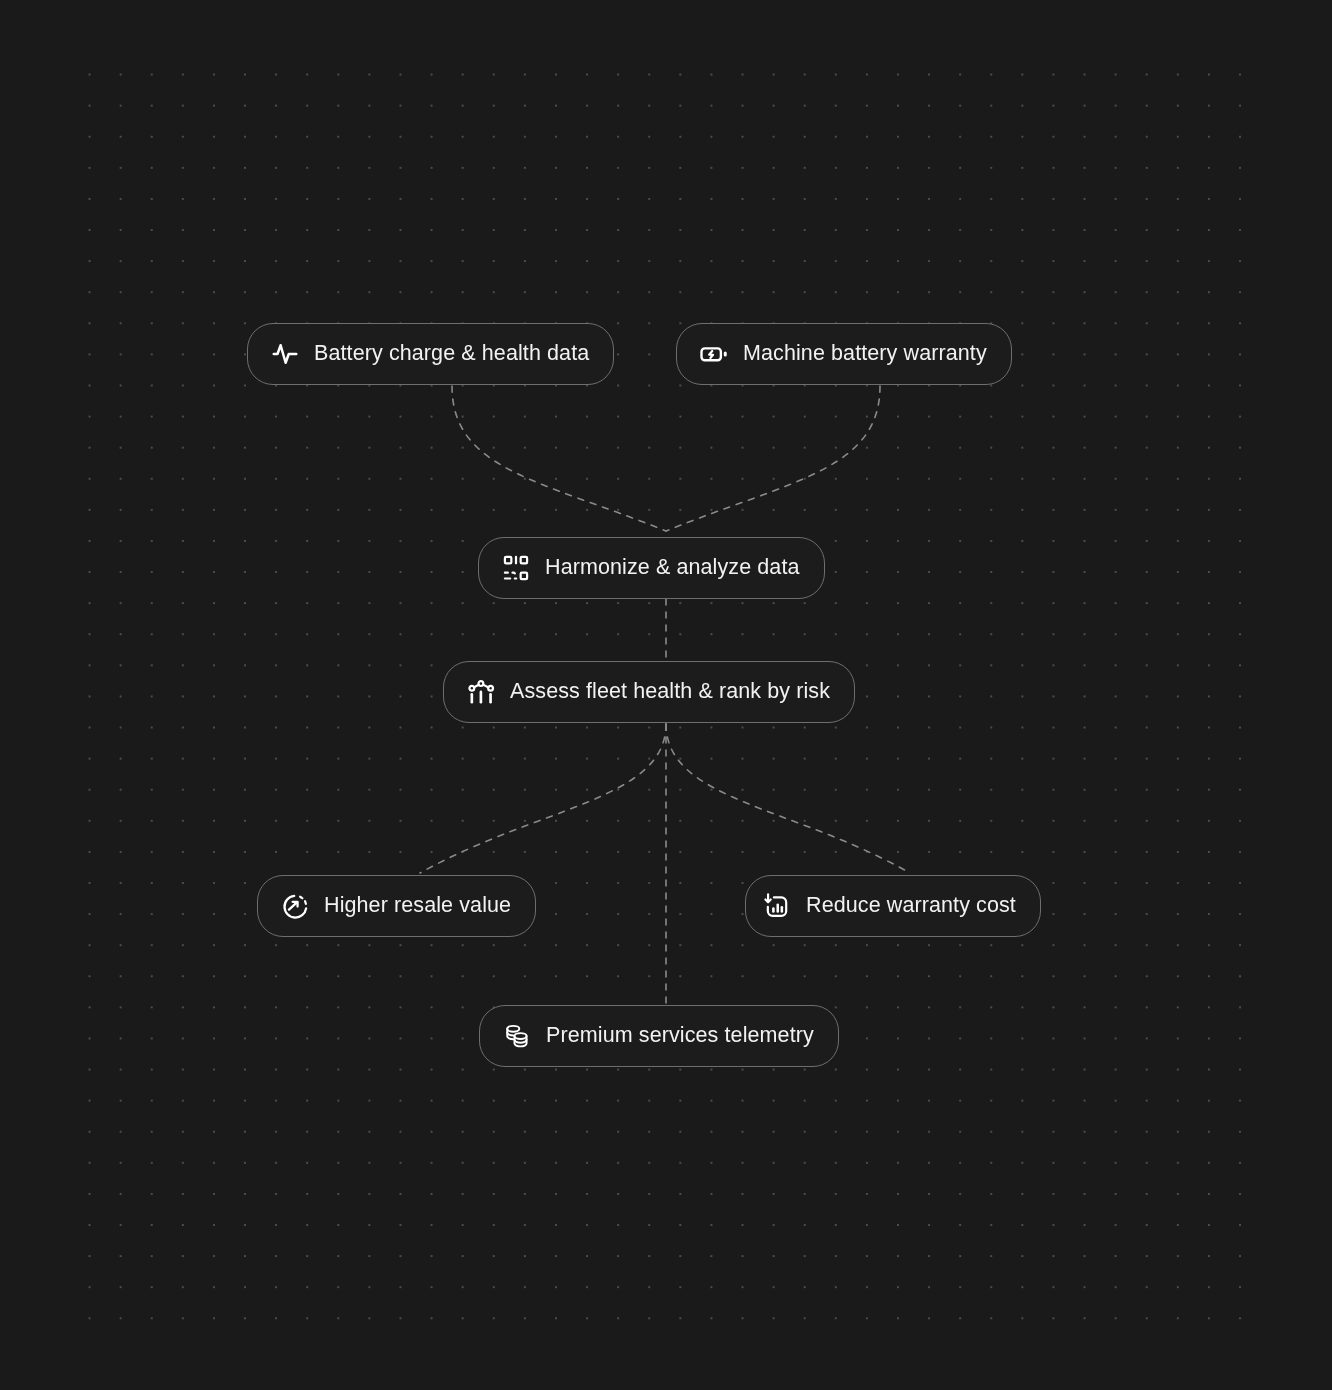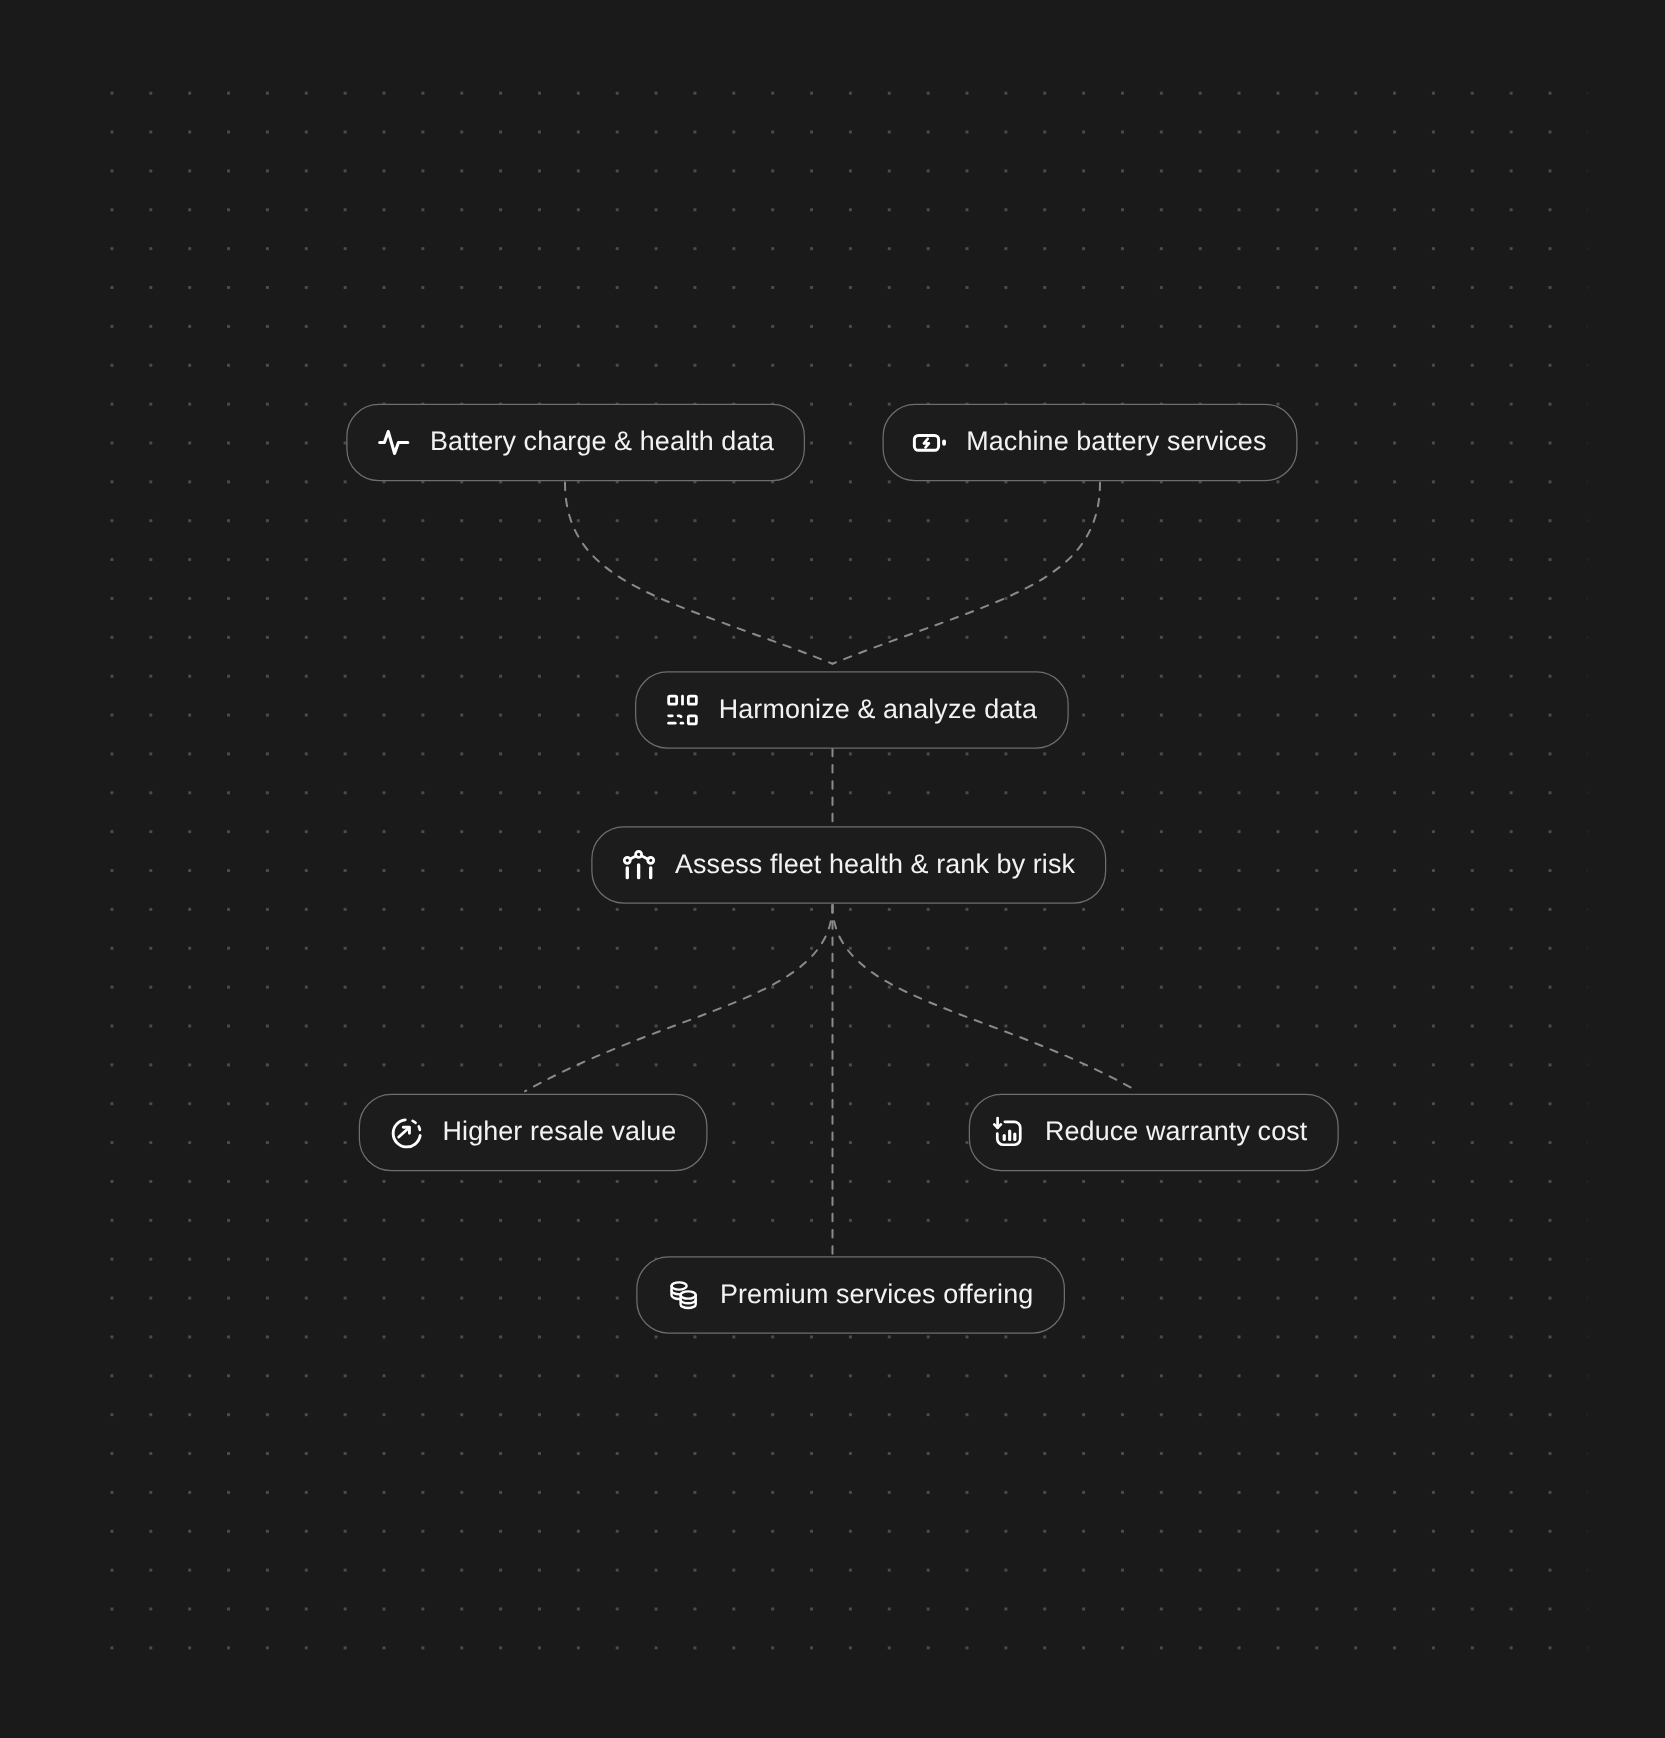--- a/index.html
+++ b/index.html
@@ -39,21 +39,20 @@
     display: flex;
     align-items: center;
     box-sizing: border-box;
     background: #1c1c1c;
     border: 1.3px solid #6e6e6e;
     border-radius: 26px;
     height: 62px;
     padding: 0 24px 0 22px;
     gap: 14px;
     white-space: nowrap;
-    margin-left: 30px;
   }
   .node .label {
     color: #f2f2f2;
     font-size: 21.5px;
     font-weight: 500;
     letter-spacing: 0.1px;
     line-height: 1;
   }
   .node .icon {
     display: flex;
@@ -101,21 +100,21 @@
   </div>
 
   <div class="node" id="node-machine-telemetry">
     <span class="icon">
       <svg width="30" height="30" viewBox="0 0 24 24" fill="none" stroke="#ffffff" stroke-width="1.9" stroke-linecap="round" stroke-linejoin="round">
         <rect x="2" y="7.5" width="15.5" height="9.5" rx="2.6"></rect>
         <path d="M21 11.2v1.6" stroke-width="2.4"></path>
         <path d="M10.6 9.6 8.1 12.6h3.2l-2.2 2.6" stroke-width="1.7"></path>
       </svg>
     </span>
-    <span class="label">Machine battery services</span>
+    <span class="label">Machine battery warranty</span>
   </div>
 
   <div class="node" id="node-harmonize">
     <span class="icon">
       <svg width="28" height="28" viewBox="0 0 24 24" fill="none" stroke="#ffffff" stroke-width="1.9" stroke-linecap="round" stroke-linejoin="round">
         <rect x="2.5" y="2.5" width="5.5" height="5.5" rx="1"></rect>
         <rect x="16" y="2.5" width="5.5" height="5.5" rx="1"></rect>
         <rect x="16" y="16" width="5.5" height="5.5" rx="1"></rect>
         <path d="M12 2.5v5.5"></path>
         <path d="M2.5 16h2.5"></path>
@@ -175,16 +174,16 @@
     <span class="icon">
       <svg width="29" height="29" viewBox="0 0 24 24" fill="none" stroke="#ffffff" stroke-width="1.6" stroke-linecap="round" stroke-linejoin="round">
         <ellipse cx="8.5" cy="5.6" rx="5" ry="2.4"></ellipse>
         <path d="M3.5 5.6v6.2c0 1.3 2.2 2.4 5 2.4"></path>
         <path d="M3.5 8.7c0 1.3 2.2 2.4 5 2.4"></path>
         <ellipse cx="14.5" cy="11.6" rx="5" ry="2.4"></ellipse>
         <path d="M9.5 11.6v6.2c0 1.3 2.2 2.4 5 2.4s5-1.1 5-2.4v-6.2"></path>
         <path d="M9.5 14.7c0 1.3 2.2 2.4 5 2.4s5-1.1 5-2.4"></path>
       </svg>
     </span>
-    <span class="label">Premium services offering</span>
+    <span class="label">Premium services telemetry</span>
   </div>
 
 </div>
 
 </body></html>

